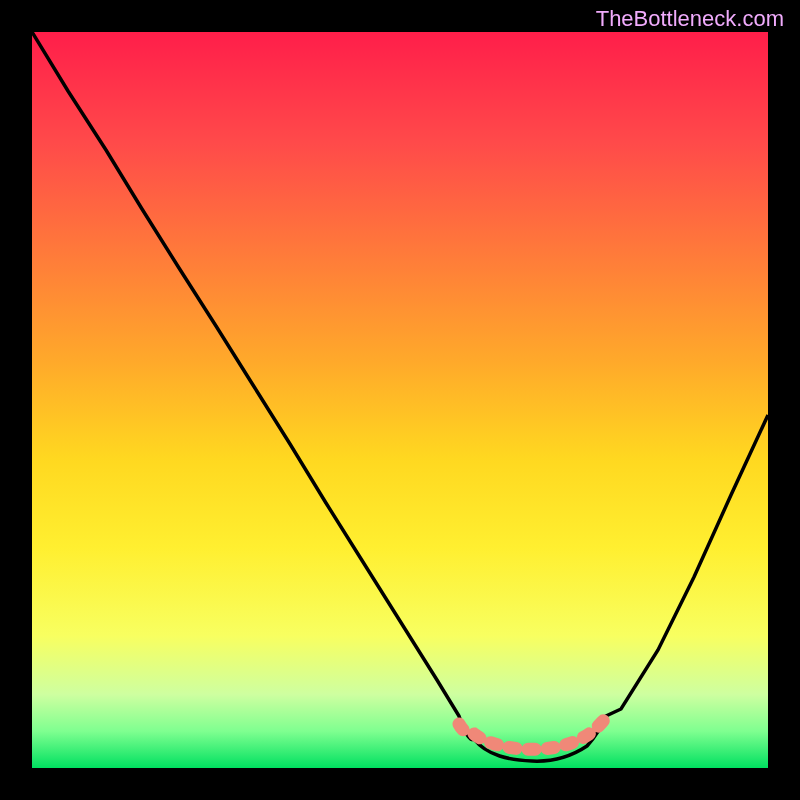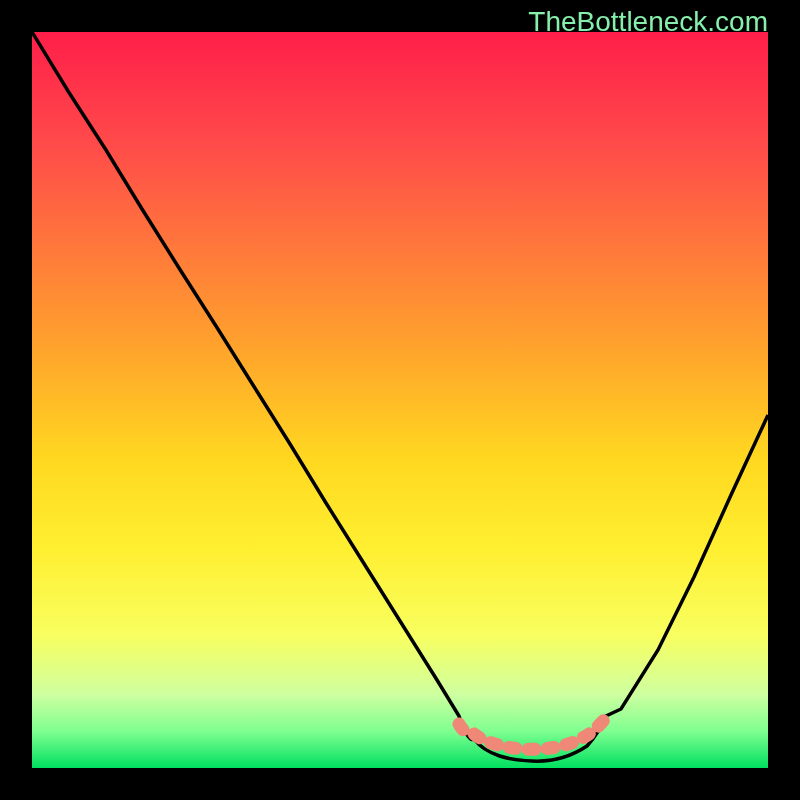--- a/index.html
+++ b/index.html
@@ -1,17 +1,17 @@
 <!DOCTYPE html>
 <html><head>
 <meta charset="utf-8">
 <style>
   * { margin: 0; padding: 0; box-sizing: border-box; }
   body { width: 800px; height: 800px; background: #000; position: relative; font-family: Arial, sans-serif; }
-  .watermark { position: absolute; top: 6px; right: 32px; color: #86efac; font-size: 28px; font-weight: 500; z-index: 10; }
+  .watermark { position: absolute; top: 6px; right: 16px; color: #f0abfc; font-size: 22px; font-weight: 500; z-index: 10; }
   .chart-area { position: absolute; left: 32px; top: 32px; width: 736px; height: 736px; background: linear-gradient(to bottom, #ff1e4a 0%, #ff4a4a 15%, #ff7a3a 30%, #ffaa2a 45%, #ffd820 58%, #ffef30 70%, #f8ff60 82%, #ceffa0 90%, #7fff90 95%, #00e060 100%); }
   svg.curve { position: absolute; left: 32px; top: 32px; width: 736px; height: 736px; pointer-events: none; z-index: 5; }
   .border-left { position: absolute; left: 0; top: 0; width: 32px; height: 800px; background: #000; }
   .border-right { position: absolute; right: 0; top: 0; width: 32px; height: 800px; background: #000; }
   .border-top { position: absolute; left: 0; top: 0; width: 800px; height: 32px; background: #000; }
   .border-bottom { position: absolute; left: 0; bottom: 0; width: 800px; height: 32px; background: #000; }
 </style>
 </head>
 <body>
 

